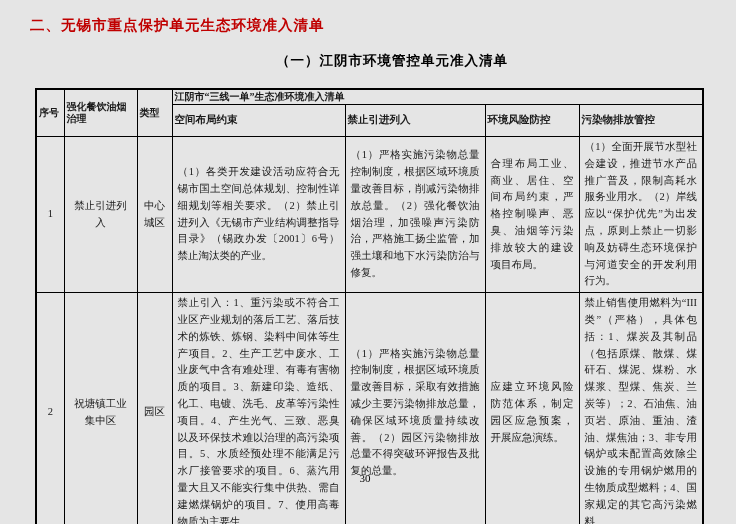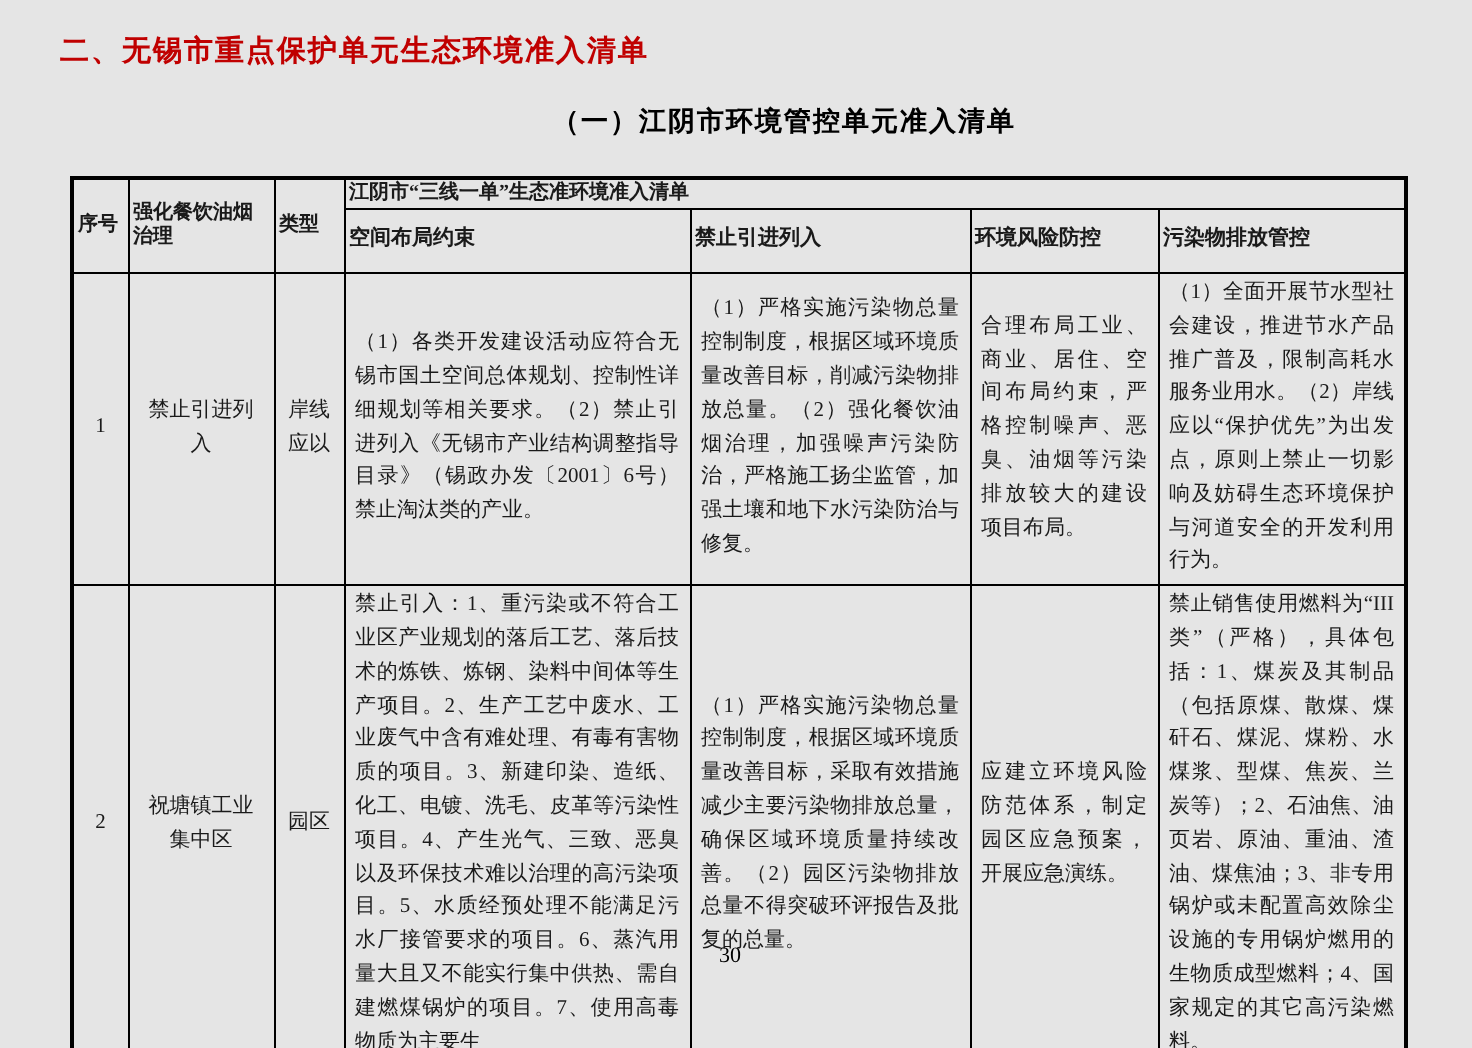--- a/index.html
+++ b/index.html
@@ -106,21 +106,21 @@
         <th>空间布局约束</th>
         <th>禁止引进列入</th>
         <th>环境风险防控</th>
         <th>污染物排放管控</th>
       </tr>
     </thead>
     <tbody>
       <tr class="row-1">
         <td class="c-center">1</td>
         <td class="c-center">禁止引进列入</td>
-        <td class="c-center">岸线应以</td>
+        <td class="c-center">中心城区</td>
         <td class="c-text">（1）各类开发建设活动应符合无锡市国土空间总体规划、控制性详细规划等相关要求。（2）禁止引进列入《无锡市产业结构调整指导目录》（锡政办发〔2001〕6号）禁止淘汰类的产业。</td>
         <td class="c-text">（1）严格实施污染物总量控制制度，根据区域环境质量改善目标，削减污染物排放总量。（2）强化餐饮油烟治理，加强噪声污染防治，严格施工扬尘监管，加强土壤和地下水污染防治与修复。</td>
         <td class="c-text">合理布局工业、商业、居住、空间布局约束，严格控制噪声、恶臭、油烟等污染排放较大的建设项目布局。</td>
         <td class="c-text">（1）全面开展节水型社会建设，推进节水产品推广普及，限制高耗水服务业用水。（2）岸线应以“保护优先”为出发点，原则上禁止一切影响及妨碍生态环境保护与河道安全的开发利用行为。</td>
       </tr>
       <tr class="row-2">
         <td class="c-center">2</td>
         <td class="c-center">祝塘镇工业集中区</td>
         <td class="c-center">园区</td>
         <td class="c-text">禁止引入：1、重污染或不符合工业区产业规划的落后工艺、落后技术的炼铁、炼钢、染料中间体等生产项目。2、生产工艺中废水、工业废气中含有难处理、有毒有害物质的项目。3、新建印染、造纸、化工、电镀、洗毛、皮革等污染性项目。4、产生光气、三致、恶臭以及环保技术难以治理的高污染项目。5、水质经预处理不能满足污水厂接管要求的项目。6、蒸汽用量大且又不能实行集中供热、需自建燃煤锅炉的项目。7、使用高毒物质为主要生</td>

